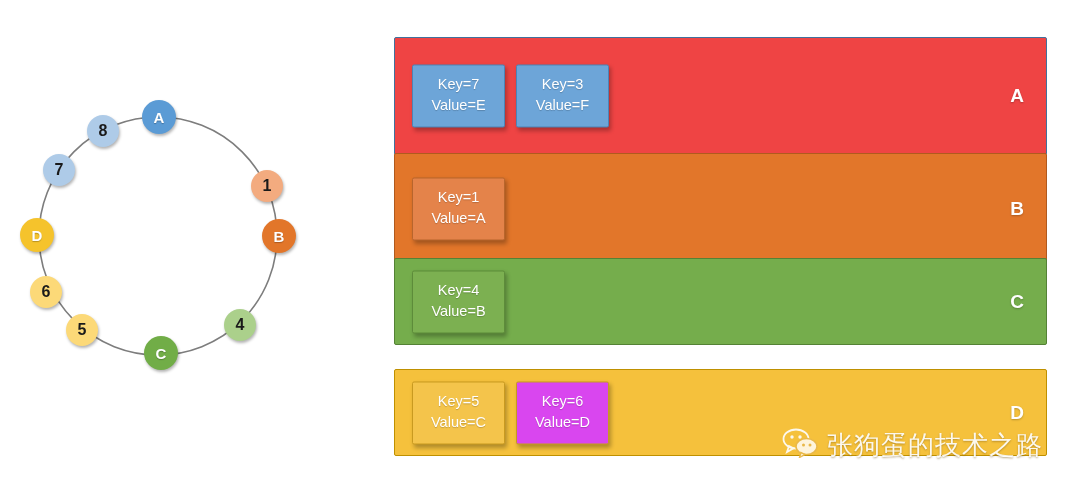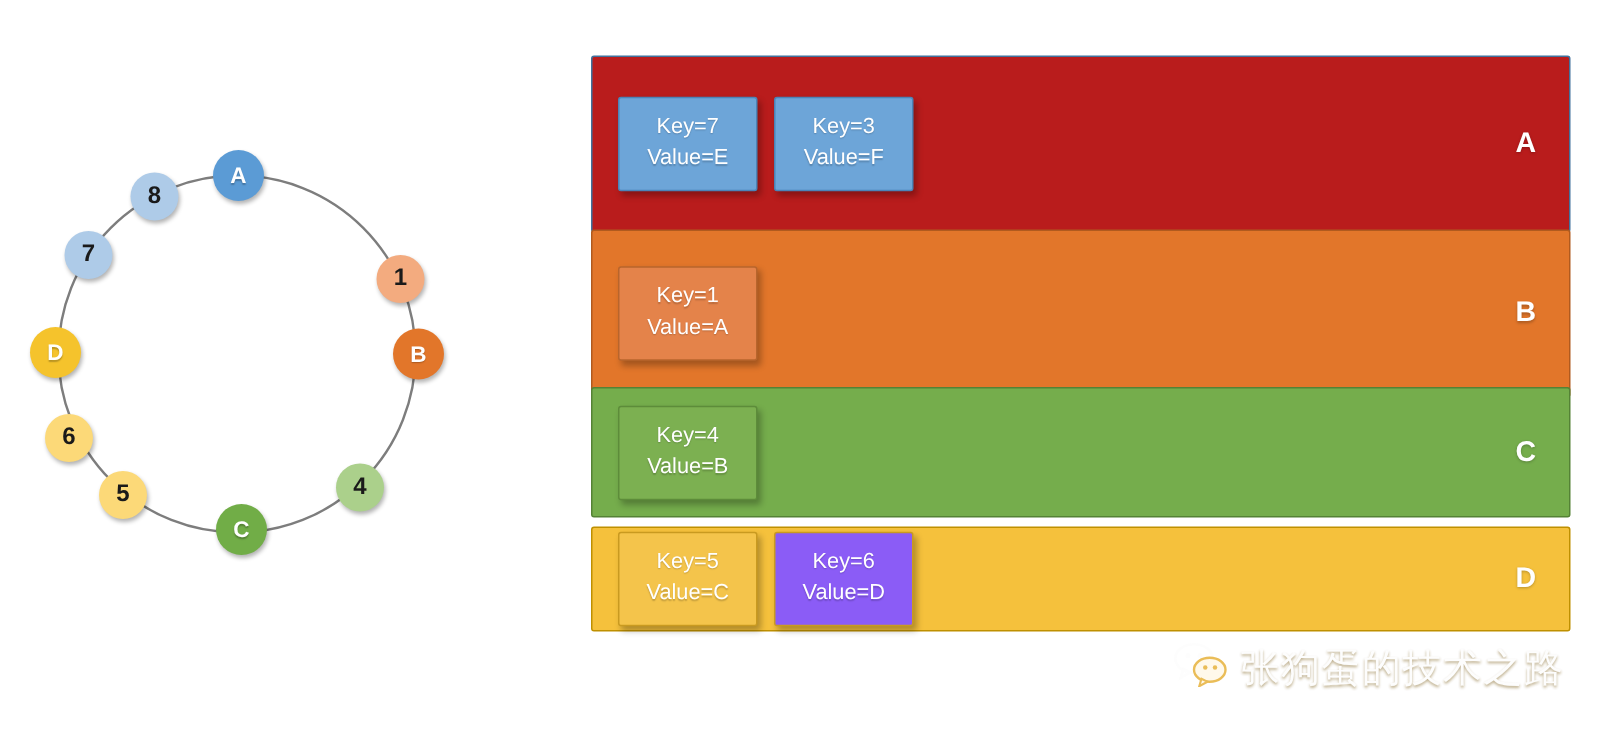--- a/index.html
+++ b/index.html
@@ -158,21 +158,21 @@
       <div class="ring-node vnode" style="left: 43px; top: 154px; background: rgb(174, 203, 232);">
         <span>7</span>
       </div>
       <div class="ring-node vnode" style="left: 87px; top: 115px; background: rgb(174, 203, 232);">
         <span>8</span>
       </div>
     </div>
 </div>
 
 <div id="bars-panel">
-    <div class="bar" style="top: 37px; height: 118px; background: #b91c1c; border: 1px solid rgb(65, 113, 156);">
+    <div class="bar" style="top: 37px; height: 118px; background: #ef4444; border: 1px solid rgb(65, 113, 156);">
       <div class="cards">
         <div class="card" style="background: rgb(109, 165, 216); border: 1px solid rgb(74, 132, 184);">
           <span class="k">Key=7</span>
           <span class="v">Value=E</span>
         </div>
         <div class="card" style="background: rgb(109, 165, 216); border: 1px solid rgb(74, 132, 184);">
           <span class="k">Key=3</span>
           <span class="v">Value=F</span>
         </div>
       </div>
@@ -189,27 +189,27 @@
     </div>
     <div class="bar" style="top: 258px; height: 87px; background: rgb(117, 173, 76); border: 1px solid rgb(84, 130, 53);">
       <div class="cards">
         <div class="card" style="background: rgb(124, 176, 81); border: 1px solid rgb(93, 140, 58);">
           <span class="k">Key=4</span>
           <span class="v">Value=B</span>
         </div>
       </div>
       <div class="bar-letter">C</div>
     </div>
-    <div class="bar" style="top: 351px; height: 70px; background: rgb(245, 193, 60); border: 1px solid rgb(191, 144, 0);">
+    <div class="bar" style="top: 369px; height: 87px; background: rgb(245, 193, 60); border: 1px solid rgb(191, 144, 0);">
       <div class="cards">
         <div class="card" style="background: rgb(244, 196, 75); border: 1px solid rgb(201, 154, 32);">
           <span class="k">Key=5</span>
           <span class="v">Value=C</span>
         </div>
-        <div class="card" style="background: #8b5cf6; border: 1px solid rgb(201, 154, 32);">
+        <div class="card" style="background: #d946ef; border: 1px solid rgb(201, 154, 32);">
           <span class="k">Key=6</span>
           <span class="v">Value=D</span>
         </div>
       </div>
       <div class="bar-letter">D</div>
     </div>
   </div>
 
 <div id="watermark">
   <span>

